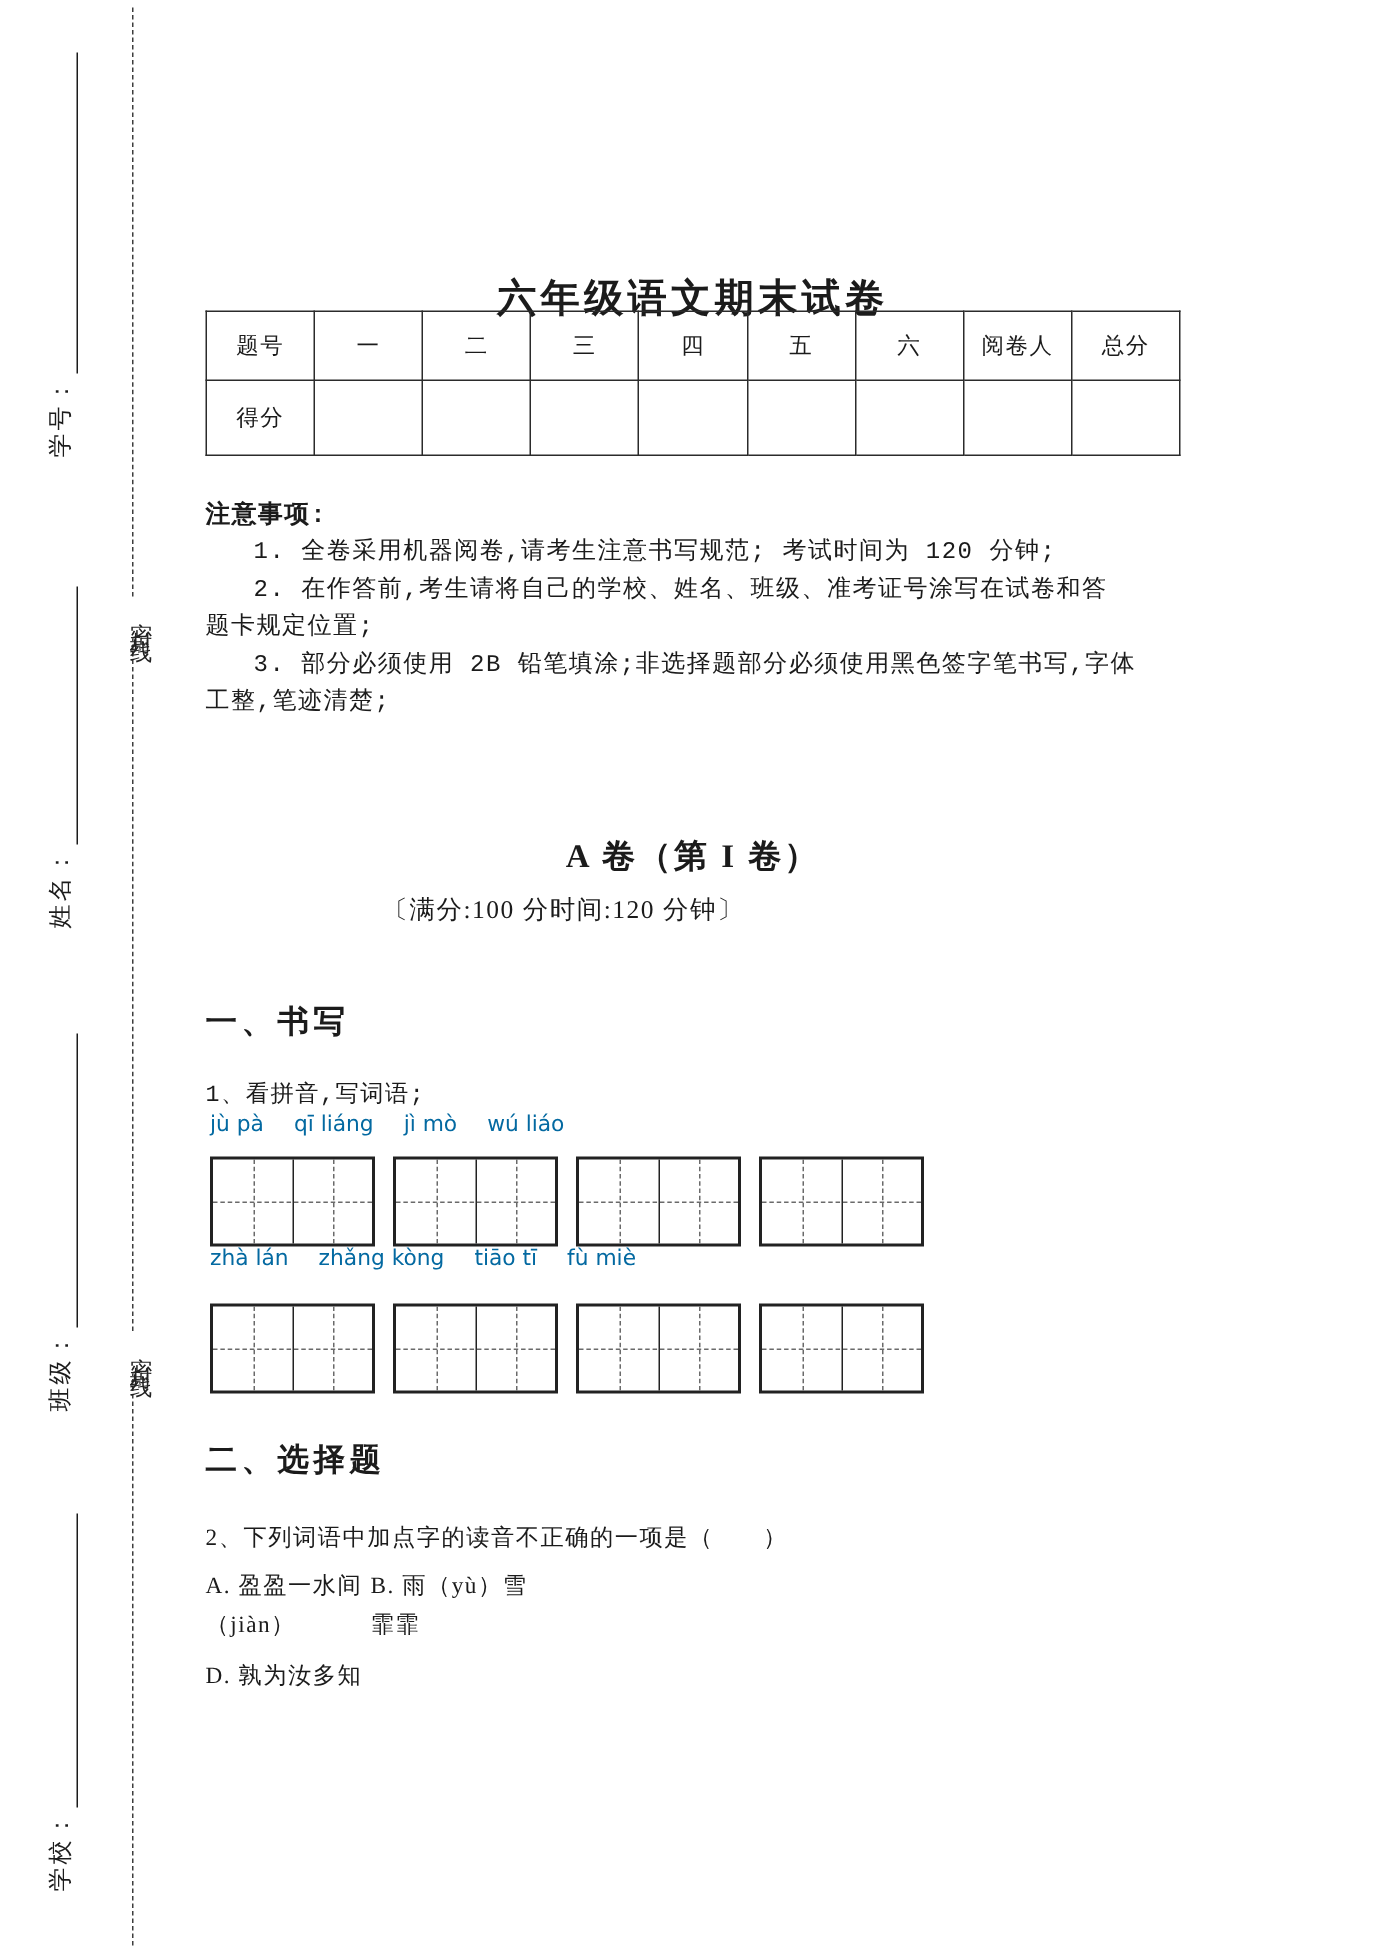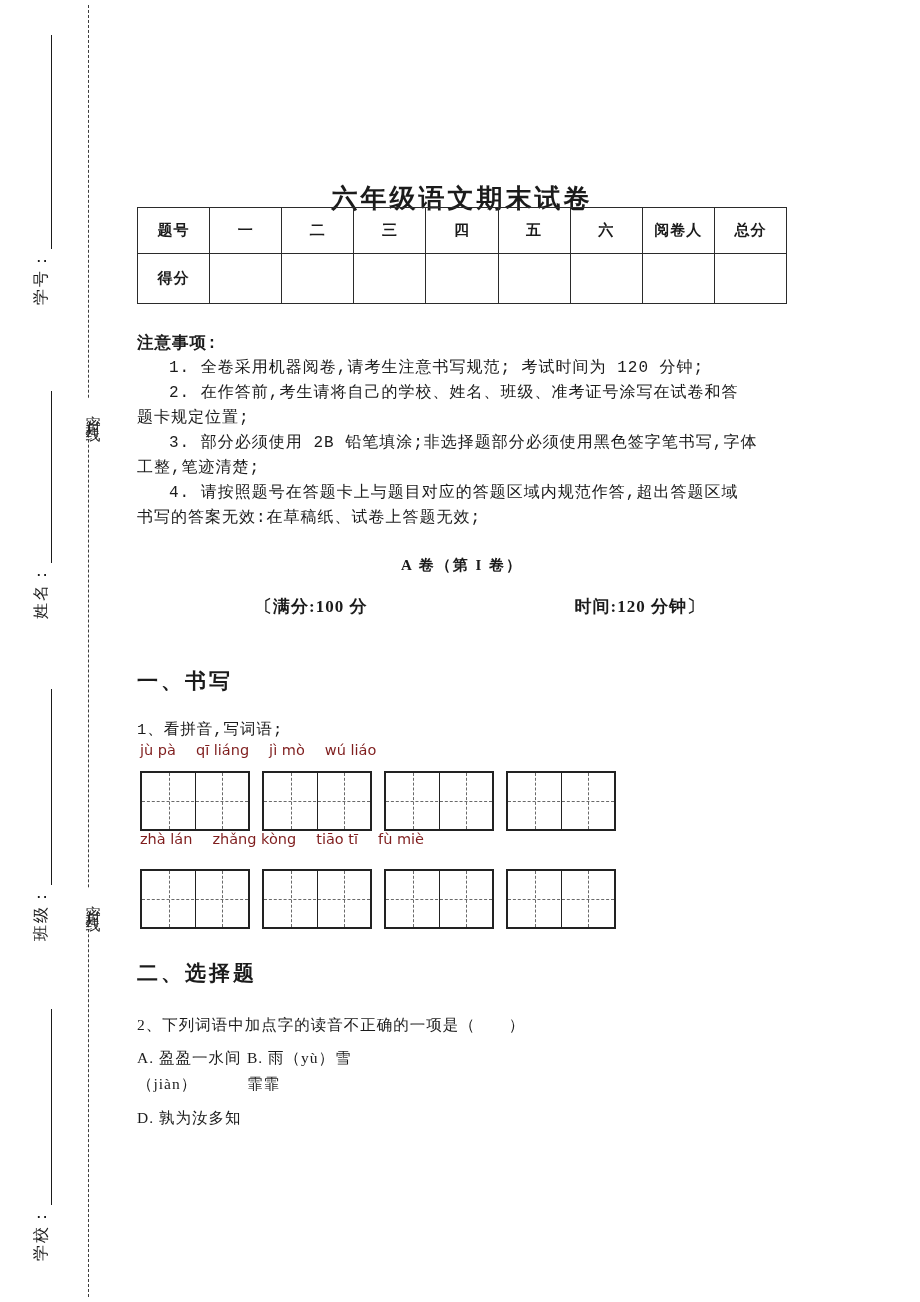--- a/index.html
+++ b/index.html
@@ -24,47 +24,47 @@
   .sf-name { width:228px; left:-74px; top:493px; }
   .sf-class{ width:252px; left:-86px; top:803px; }
   .sf-school{ width:252px; left:-86px; top:1123px; }
 
   
   .doc-title { position:absolute; left:137px; top:133px; width:650px; text-align:center;
                font-size:26px; font-weight:bold; letter-spacing:3px;margin-top:48px; }
 
   
   .score-table { position:absolute; left:137px; top:207px; width:650px;
-                 border-collapse:collapse; table-layout:fixed;font-weight:bold; }
+                 border-collapse:collapse; table-layout:fixed; }
   .score-table td { border:1px solid #2b2b2b; text-align:center; vertical-align:middle;
                     font-size:15px; letter-spacing:1px; }
   .score-table tr:first-child td { height:46px; }
   .score-table tr:last-child td { height:50px; }
 
   
   .notes { position:absolute; left:137px; top:331px; width:652px; font-size:16px;
            line-height:25px; letter-spacing:1px;font-family:Liberation Mono, monospace; }
   .notes-heading { font-weight:bold; font-size:16.5px; }
   .notes p { margin:0; text-indent:2em; white-space:pre-line; }
 
   
   .paper-title { position:absolute; left:137px; top:556px; width:650px; text-align:center;
-                 font-size:15px; font-weight:bold; letter-spacing:2px; }
+                 font-size:22px; font-weight:bold; letter-spacing:2px; }
   .marks-row { position:absolute; left:255px; top:595px; width:450px; display:flex;
-               justify-content:space-between; font-size:17px; letter-spacing:1px;font-weight:bold; }
+               font-size:17px; letter-spacing:1px; }
 
   
   .sec-heading { position:absolute; left:137px; font-size:21px; font-weight:bold;
                  letter-spacing:3px; }
   .sec1 { top:667px; } .sec2 { top:959px; }
   .q-text { position:absolute; left:137px; font-size:15.5px; letter-spacing:1px; }
   .q1 { top:719px;font-family:Liberation Mono, monospace; } .q2 { top:1015px; }
 
   .pinyin-row { position:absolute; left:140px; display:flex; gap:20px;
-                font-family:"DejaVu Sans", sans-serif; font-size:14.5px; color:#7f1d1d; }
+                font-family:"DejaVu Sans", sans-serif; font-size:14.5px; color:#0369a1; }
   .py1 { top:742px; } .py2 { top:820px;margin-top:11px; }
 
   .grid-row { position:absolute; left:140px; display:flex; gap:12px; }
   .gr1 { top:771px; } .gr2 { top:869px; }
   .tzg { position:relative; width:110px; height:60px; border:2px solid #222; background:#fff; }
   .tzg::before { content:""; position:absolute; left:50%; top:0; bottom:0; width:0;
                  border-left:1.5px solid #222; }
   .tzg::after  { content:""; position:absolute; top:50%; left:0; right:0; height:0;
                  border-top:1.5px dashed #6a6a6a; }
   .tzg i { position:absolute; top:0; bottom:0; width:0; border-left:1.5px dashed #6a6a6a; }
@@ -130,22 +130,20 @@
   </tbody>
     </table>
 
   <div class="notes">
     <div class="notes-heading">注意事项:</div>
     <p>1. 全卷采用机器阅卷,请考生注意书写规范; 考试时间为 120 分钟;</p>
     <p>2. 在作答前,考生请将自己的学校、姓名、班级、准考证号涂写在试卷和答
 题卡规定位置;</p>
     <p>3. 部分必须使用 2B 铅笔填涂;非选择题部分必须使用黑色签字笔书写,字体
 工整,笔迹清楚;</p>
-    <p>4. 请按照题号在答题卡上与题目对应的答题区域内规范作答,超出答题区域
-书写的答案无效:在草稿纸、试卷上答题无效;</p>
   </div>
 
   <div class="paper-title">A 卷（第 I 卷）</div>
   <div class="marks-row">
     <span>〔满分:100 分</span>
     <span>时间:120 分钟〕</span>
   </div>
 
   <div class="sec-heading sec1">一、书写</div>
   <div class="q-text q1">1、看拼音,写词语;</div>

